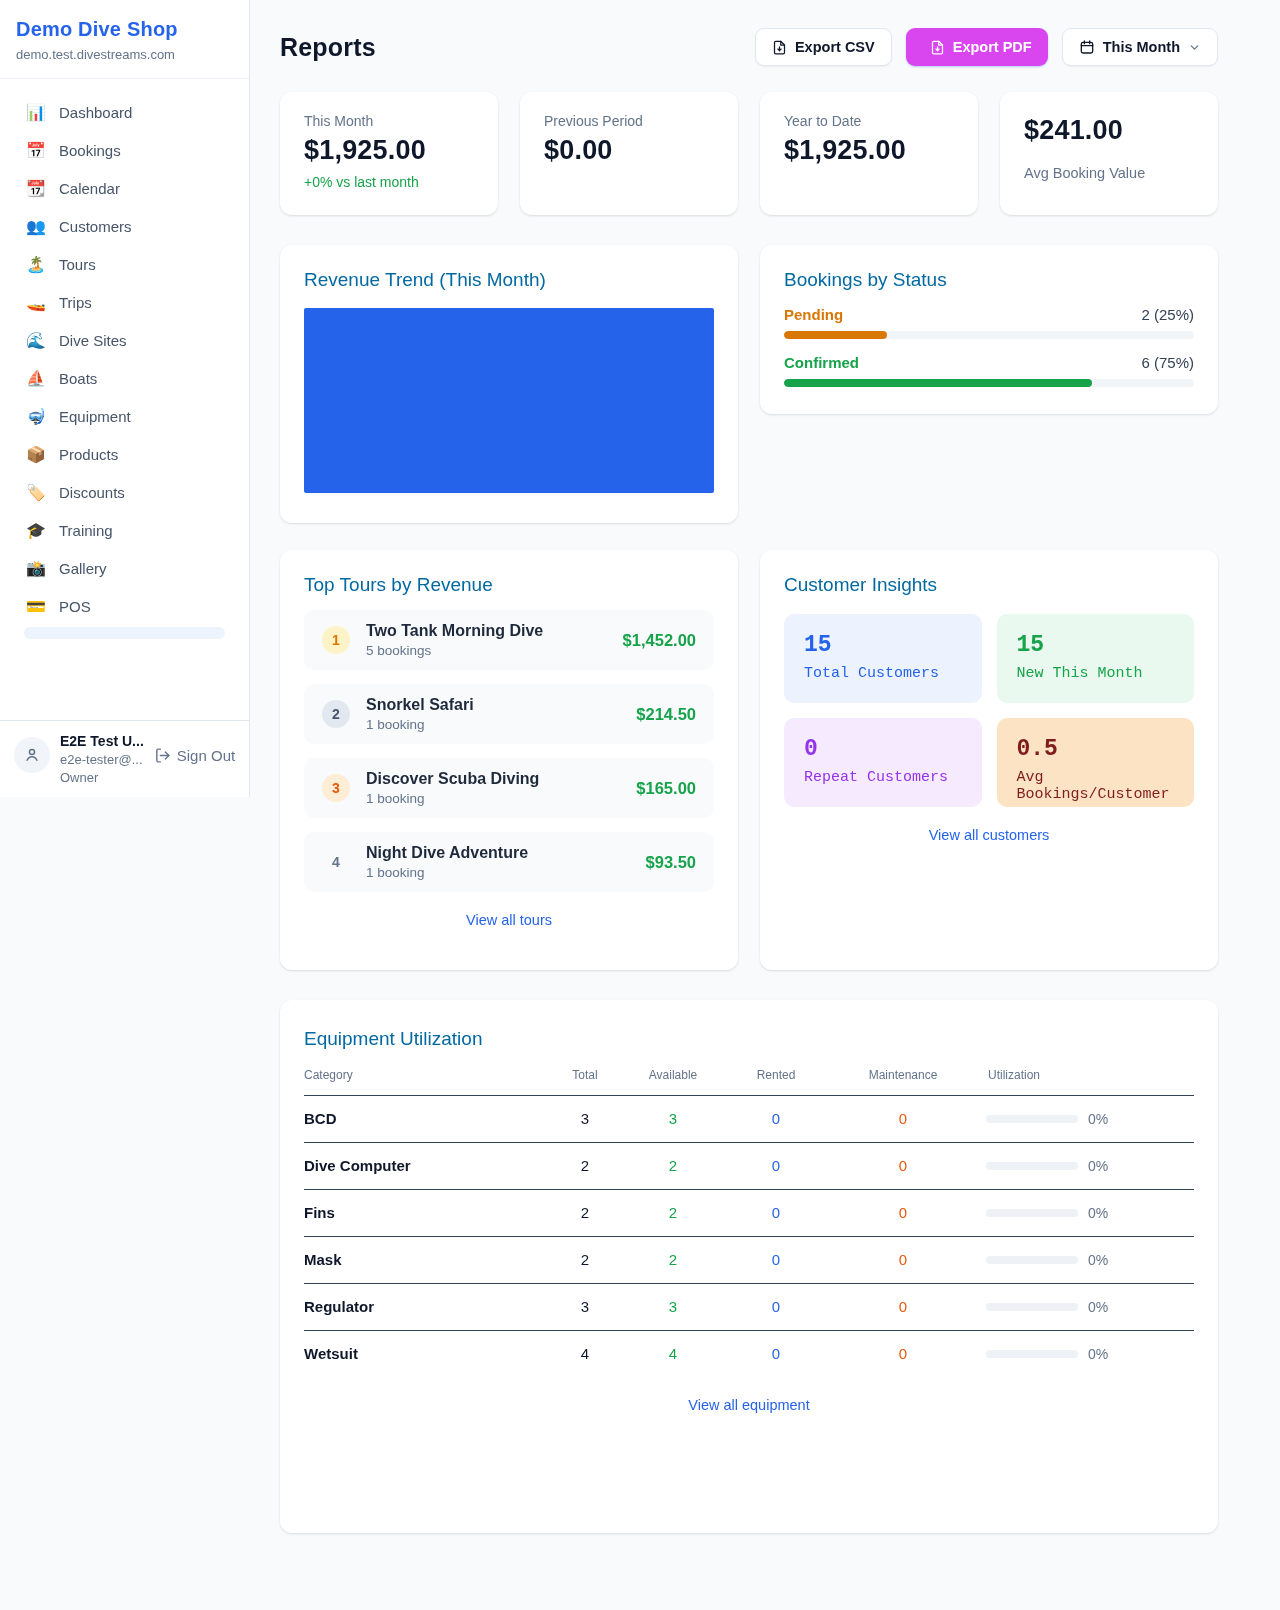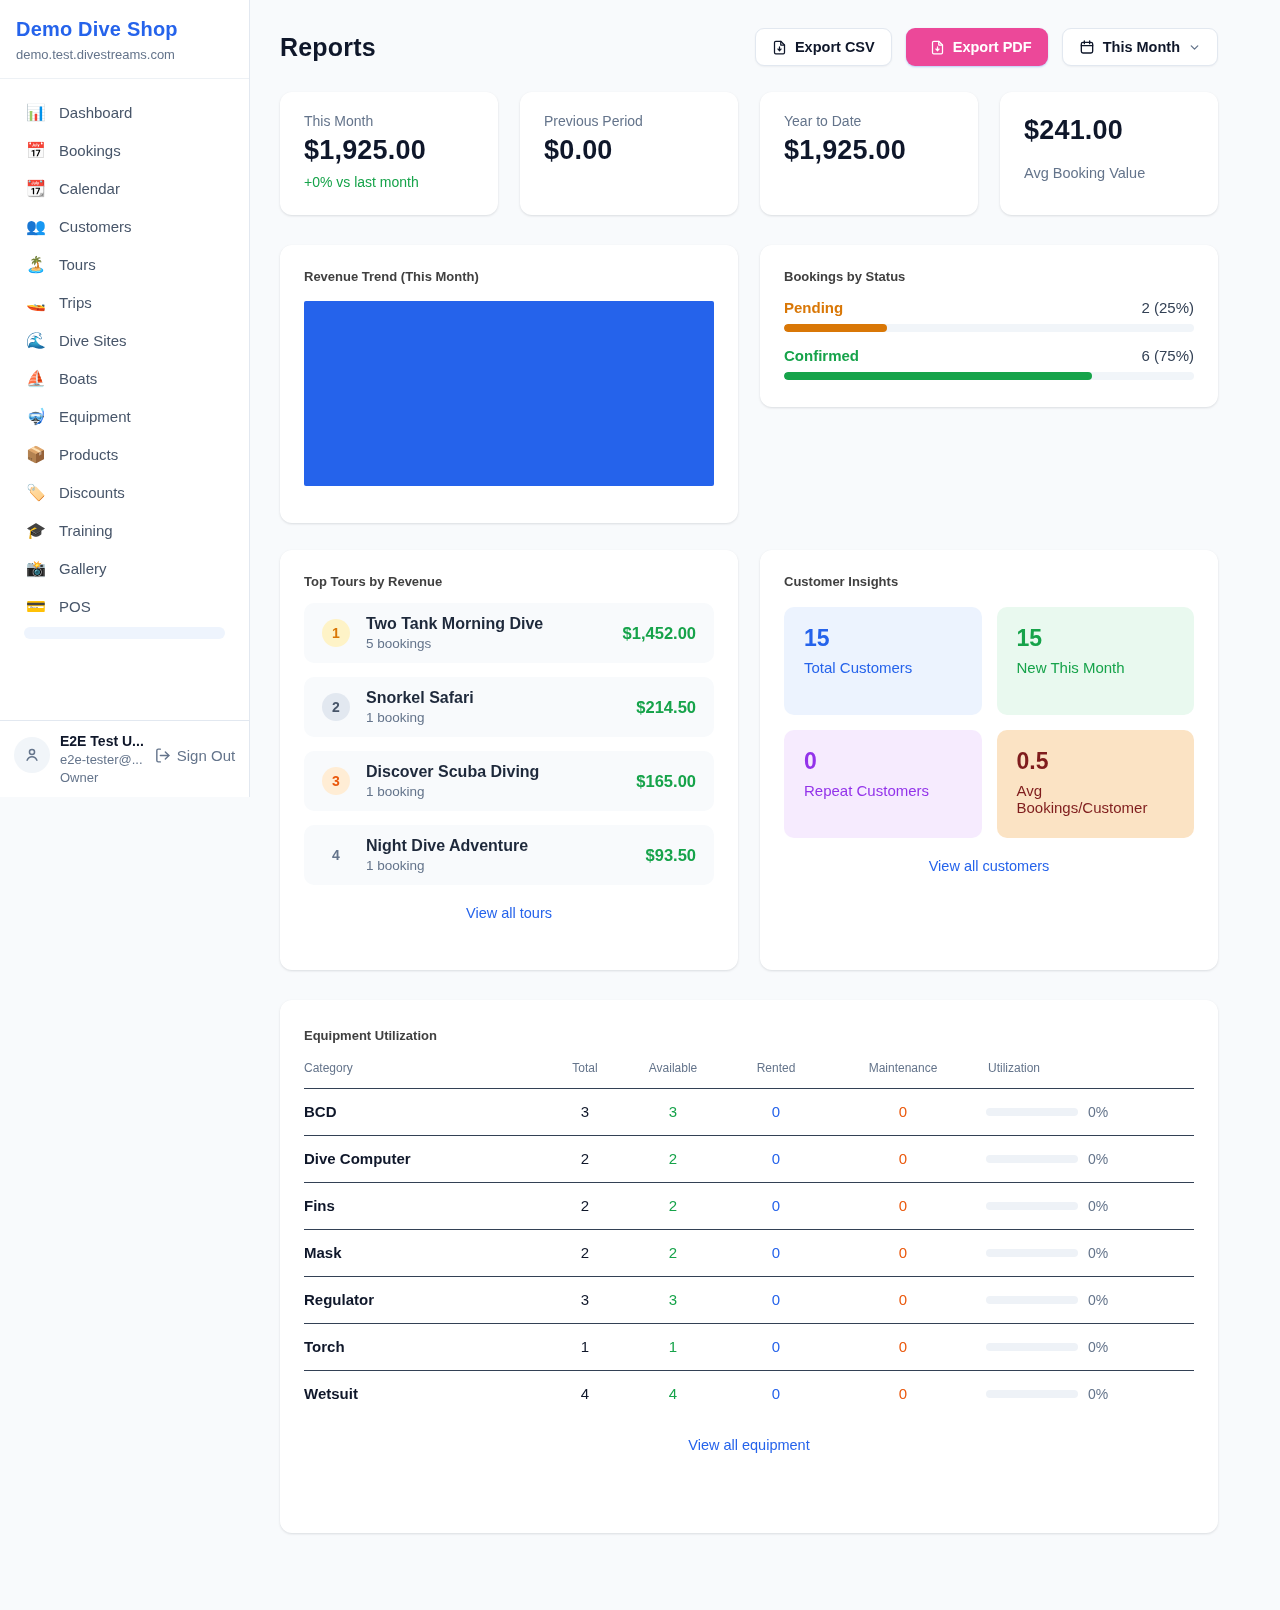--- a/index.html
+++ b/index.html
@@ -29,37 +29,37 @@
   
   .main { margin-left:250px; padding:28px 62px 0 30px; }
   .page-header { display:flex; align-items:center; justify-content:space-between; margin-bottom:26px; }
   .page-title { font-size:25px; font-weight:800; color:#0f172a; letter-spacing:.2px; }
   .header-actions { display:flex; gap:14px; }
   .btn { height:38px; border-radius:9px; padding:0 16px; display:inline-flex; align-items:center;
          gap:8px; font-size:14.5px; font-weight:600; border:none; cursor:pointer;
          font-family:"Liberation Sans",sans-serif; }
   .btn-white { background:#fff; border:1px solid #e2e8f0; color:#0f172a;
                box-shadow:0 1px 2px rgba(15,23,42,.05); }
-  .btn-blue { background:#ec4899; color:#fff; box-shadow:0 1px 2px rgba(37,99,235,.3);padding-left:24px; }
+  .btn-blue { background:#d946ef; color:#fff; box-shadow:0 1px 2px rgba(37,99,235,.3);padding-left:24px; }
 
   .card { background:#fff; border-radius:12px;
           box-shadow:0 1px 2px rgba(15,23,42,.05), 0 1px 3px rgba(15,23,42,.08); }
 
   
   .stats-row { display:grid; grid-template-columns:repeat(4,1fr); gap:22px; margin-bottom:30px; }
   .stat-card { height:123px; padding:21px 24px; }
   .stat-label { font-size:14px; color:#64748b; }
   .stat-value { font-size:27px; font-weight:800; color:#0f172a; margin-top:6px; letter-spacing:.2px; }
   .stat-delta { font-size:14px; color:#16a34a; margin-top:8px; }
   .stat-card.value-first .stat-value { margin-top:2px; }
   .stat-card.value-first .stat-label { margin-top:19px; font-size:14.5px; }
 
   
   .charts-row { display:grid; grid-template-columns:1fr 1fr; gap:22px; align-items:start; margin-bottom:27px; }
-  .card-title { font-size:13px; font-weight:700; color:#404040; }
+  .card-title { font-size:19px; font-weight:400; color:#0369a1; }
   .revenue-card { padding:24px; height:278px; }
   .chart-fill { margin-top:17px; height:185px; border-radius:2px; }
   .status-card { padding:24px 24px 27px; }
   .status-row-top { display:flex; justify-content:space-between; align-items:baseline; margin-top:15px; margin-bottom:8px; }
   .status-name { font-size:15px; font-weight:700; }
   .status-count { font-size:15px; color:#334155; }
   .bar-track { height:8px; background:#f1f5f9; border-radius:4px; overflow:hidden; }
   .bar-fill { height:100%; border-radius:4px; }
 
   
@@ -68,21 +68,21 @@
   .tour-row { display:flex; align-items:center; gap:16px; background:#f8fafc; border-radius:10px;
               padding:12px 18px; margin-top:14px; height:60px; }
   .rank-badge { width:28px; height:28px; border-radius:50%; display:flex; align-items:center;
                 justify-content:center; font-size:14px; font-weight:700; flex:0 0 auto; }
   .tour-name { font-size:16px; font-weight:600; color:#1e293b; }
   .tour-sub { font-size:13.5px; color:#64748b; margin-top:3px; }
   .tour-amount { margin-left:auto; font-size:16.5px; font-weight:700; color:#16a34a; }
   .view-link { display:block; text-align:center; color:#2563eb; font-size:14.5px; margin-top:20px;
                text-decoration:none; cursor:pointer; }
   .tiles { display:grid; grid-template-columns:1fr 1fr; gap:15px; margin-top:18px; }
-  .tile { border-radius:10px; padding:18px 20px; height:108px; }
+  .tile { border-radius:10px; padding:18px 20px; height:89px;font-family:Liberation Mono, monospace; }
   .tile-value { font-size:23px; font-weight:800; }
   .tile-label { font-size:15px; margin-top:7px; }
 
   
   .equipment-card { padding:28px 24px 26px; height:533px; margin-bottom:32px; }
   table { width:100%; border-collapse:collapse; margin-top:18px; }
   th { font-size:12px; font-weight:400; color:#64748b; text-align:center; padding:0 0 13px; }
   th:first-child { text-align:left; }
   th:last-child { text-align:left; padding-left:2px; }
   thead th { border-bottom:1px solid #334155; }
@@ -417,33 +417,20 @@
           <td class="c-rent">0</td>
           <td class="c-maint">0</td>
           <td class="c-util">
               <div class="util-wrap">
                 <div class="util-track"></div>
                 <span class="util-text">0%</span>
               </div>
             </td>
         </tr>
         <tr>
-          <td class="cat">Torch</td>
-          <td class="c-total">1</td>
-          <td class="c-avail">1</td>
-          <td class="c-rent">0</td>
-          <td class="c-maint">0</td>
-          <td class="c-util">
-              <div class="util-wrap">
-                <div class="util-track"></div>
-                <span class="util-text">0%</span>
-              </div>
-            </td>
-        </tr>
-        <tr>
           <td class="cat">Wetsuit</td>
           <td class="c-total">4</td>
           <td class="c-avail">4</td>
           <td class="c-rent">0</td>
           <td class="c-maint">0</td>
           <td class="c-util">
               <div class="util-wrap">
                 <div class="util-track"></div>
                 <span class="util-text">0%</span>
               </div>

